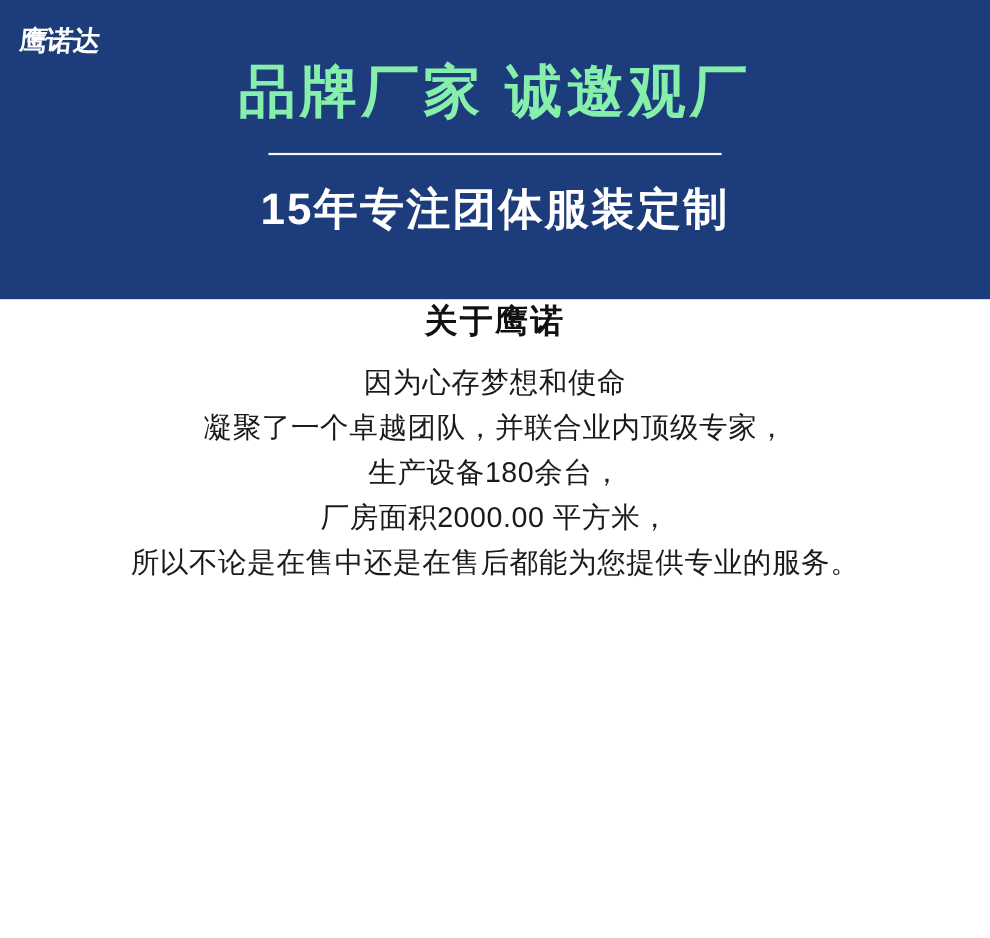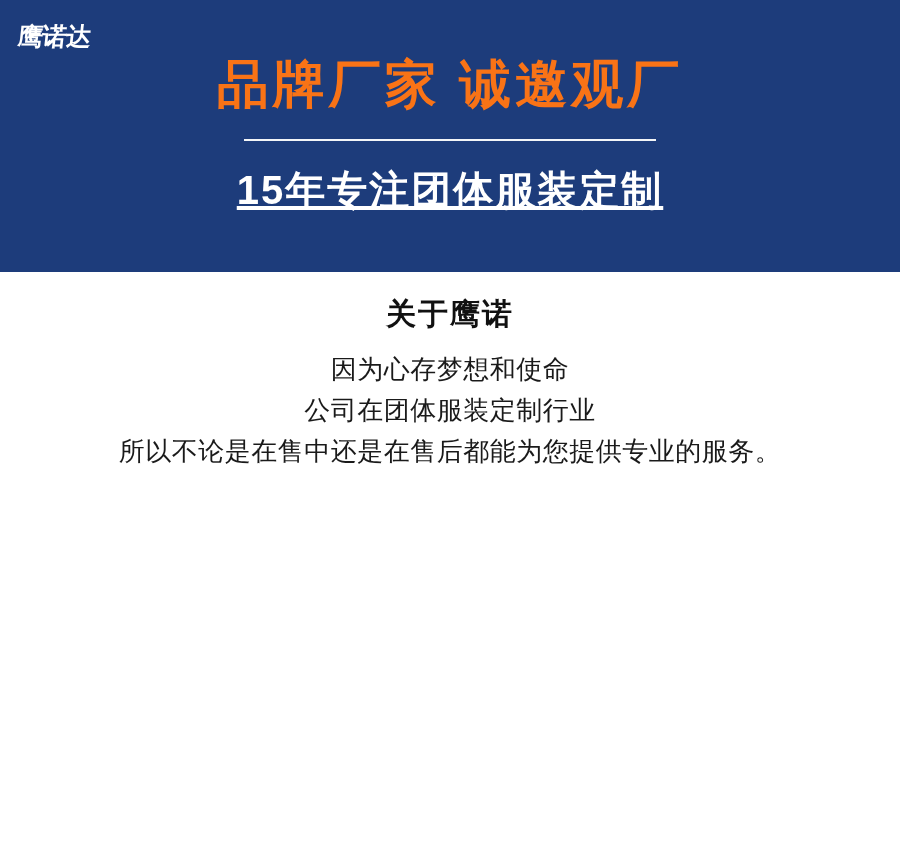--- a/index.html
+++ b/index.html
@@ -45,21 +45,21 @@
     font-family: "DejaVu Sans", sans-serif;
     font-size: 25px;
     font-weight: bold;
     letter-spacing: -1px;
     line-height: 46px;
     transform: skewX(-6deg);
     white-space: nowrap;
   }
   .banner-title {
     margin-top: 56px;
-    color: #f97316;
+    color: #86efac;
     font-size: 52px;
     font-weight: bold;
     letter-spacing: 4px;
     line-height: 1.1;
     text-align: center;
     white-space: nowrap;
   }
   .banner-rule {
     margin-top: 26px;
     width: 412px;
@@ -68,32 +68,30 @@
     opacity: 0.95;
   }
   .banner-sub {
     margin-top: 22px;
     color: #ffffff;
     font-size: 40px;
     font-weight: bold;
     letter-spacing: 2px;
     text-align: center;
     white-space: nowrap;
-    text-decoration: underline;
   }
 
   
   .content {
     width: 900px;
     flex: 1;
     background: #ffffff;
     display: flex;
     flex-direction: column;
     align-items: center;
-    padding-top: 22px;
     box-sizing: border-box;
   }
   .about-title {
     color: #111111;
     font-size: 30px;
     font-weight: bold;
     letter-spacing: 2px;
     margin-bottom: 14px;
     text-align: center;
   }
@@ -127,18 +125,20 @@
     <div class="banner-rule"></div>
 
     <div class="banner-sub">15年专注团体服装定制</div>
   </div>
 
   <div class="content">
     <div class="about-title">关于鹰诺</div>
 
     <div class="about-lines">
       <div class="about-line">因为心存梦想和使命</div>
-      <div class="about-line">公司在团体服装定制行业</div>
+      <div class="about-line">凝聚了一个卓越团队，并联合业内顶级专家，</div>
+      <div class="about-line">生产设备180余台，</div>
+      <div class="about-line">厂房面积2000.00 平方米，</div>
       <div class="about-line">所以不论是在售中还是在售后都能为您提供专业的服务。</div>
     </div>
   </div>
 
 </div>
 
 </body></html>

